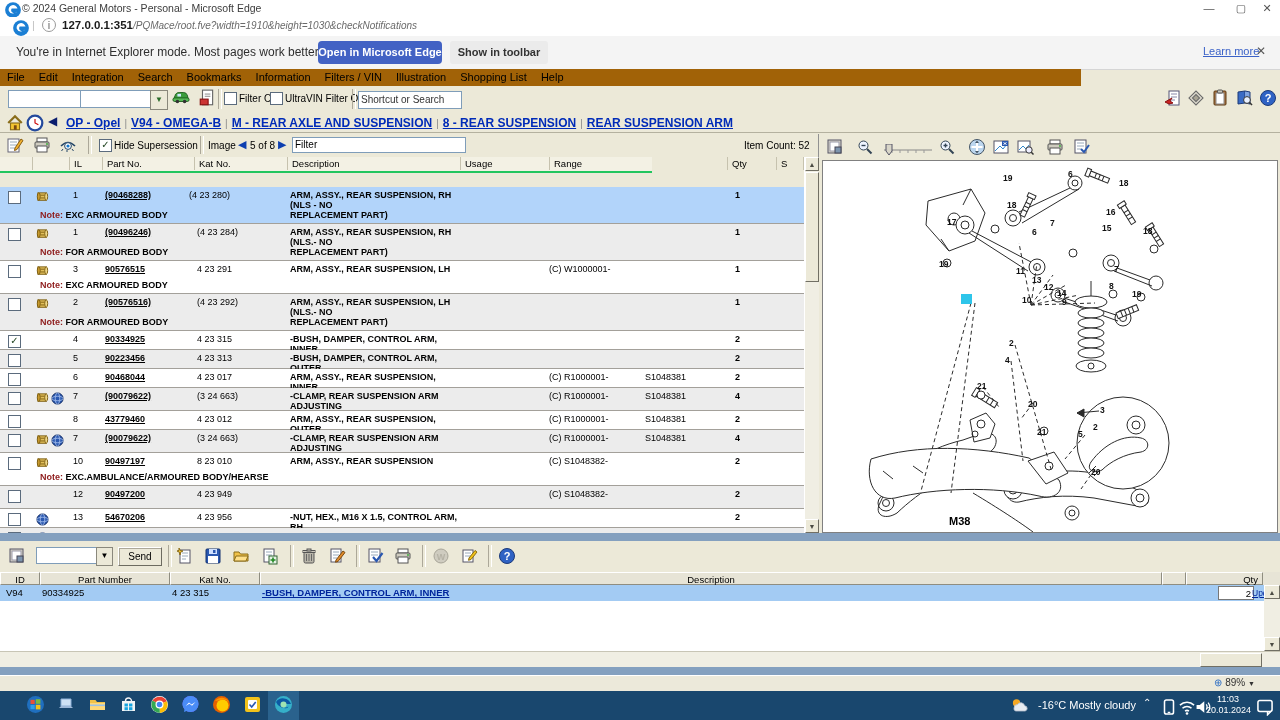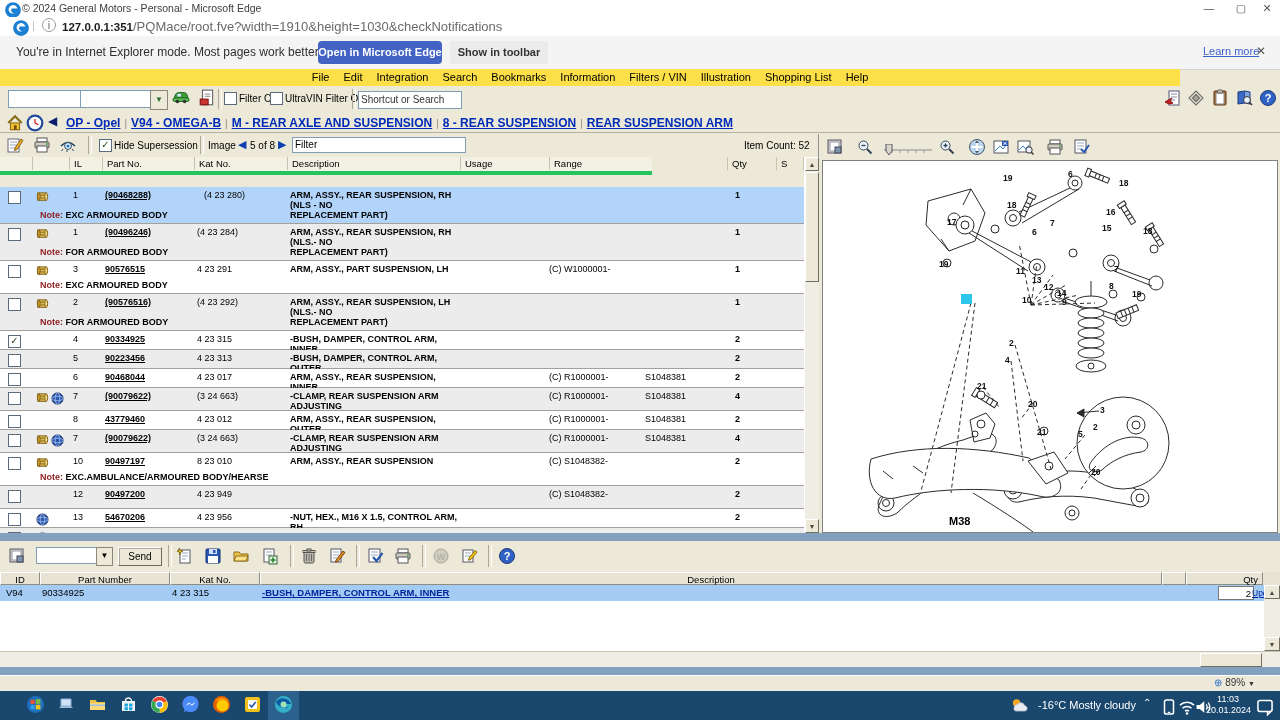--- a/index.html
+++ b/index.html
@@ -5,44 +5,44 @@
   html,body{margin:0;padding:0;background:#444;}
   #screen{position:relative;width:1280px;height:720px;background:#ece9d8;overflow:hidden;
     font-family:"Liberation Sans",sans-serif;font-size:11px;color:#000;}
   .abs{position:absolute;}
   
   .titlebar{left:0;top:0;width:1280px;height:17px;background:#fff;border-bottom:1px solid #e4e4e4;}
   .titlebar .t{position:absolute;left:22px;top:2px;font-size:10.5px;color:#3c3c3c;}
   .winbtn{position:absolute;top:0;width:26px;height:16px;text-align:center;color:#555;font-size:11px;line-height:16px;}
   .urlbar{left:0;top:17px;width:1280px;height:19px;background:#fff;border-bottom:1px solid #dcdcdc;}
   .urlhost{font-weight:bold;color:#1b1b1b;font-size:11.5px;}
-  .urlpath{color:#6a6a6a;font-size:13px;}
+  .urlpath{color:#6a6a6a;font-size:10px;font-style:italic;}
   .banner{left:0;top:36px;width:1280px;height:33px;background:#f4f4f4;border-bottom:1px solid #d5d5d5;}
   .banner .msg{position:absolute;left:16px;top:9px;font-size:12px;color:#2e2e2e;}
   .btn-blue{position:absolute;left:318px;top:5px;width:124px;height:23px;background:#4262c4;color:#fff;border-radius:4px;
     font-size:11px;text-align:center;line-height:23px;font-weight:bold;}
   .btn-gray{position:absolute;left:450px;top:5px;width:98px;height:23px;background:#ebebeb;color:#333;border-radius:3px;
     font-size:11px;text-align:center;line-height:23px;font-weight:bold;}
   .learn{position:absolute;left:1203px;top:9px;color:#3b62c8;font-size:11px;text-decoration:underline;}
   .bx{position:absolute;left:1256px;top:8px;color:#555;font-size:12px;}
   
-  .menubar{left:0;top:69px;width:1180px;height:17px;background:#fde047;text-align:center;}
+  .menubar{left:0;top:69px;width:1081px;height:17px;background:#a16207;}
   .menubar span{display:inline-block;margin:2px 7px 0 7px;font-size:11px;}
   .toolbar1{left:0;top:86px;width:1280px;height:26px;background:#ece9d8;border-bottom:1px solid #d8d4c2;}
   .tb-input{position:absolute;height:16px;background:#fff;border:1px solid #7f9db9;font-size:10px;padding:0 2px;line-height:16px;}
   .sep{position:absolute;width:2px;border-left:1px solid #aca899;border-right:1px solid #fff;}
   .cbx{position:absolute;width:11px;height:11px;background:#fff;border:1px solid #5b6b7d;font-size:10px;line-height:10px;text-align:center;color:#1a3f1a;}
   .lbl{position:absolute;font-size:10px;}
   .crumbs{left:0;top:112px;width:1280px;height:20px;background:#ece9d8;border-bottom:1px solid #b4b19f;}
   .crumb{font-size:12px;font-weight:bold;color:#002bb8;text-decoration:underline;margin:0 4px;}
   .crumbsep{color:#8a8a8a;font-size:10px;}
   
   .leftpane{left:0;top:134px;width:818px;height:399px;background:#ece9d8;border-right:1px solid #919191;}
   .rightpane{left:820px;top:134px;width:460px;height:399px;background:#ece9d8;}
-  .lhead{position:absolute;left:0;top:23px;width:652px;height:14px;background:#f3f1e4;border-bottom:4px solid #22c55e;}
+  .lhead{position:absolute;left:0;top:23px;width:652px;height:14px;background:#f3f1e4;border-bottom:2px solid #22c55e;}
   .hcell{position:absolute;top:0;height:13px;border-right:1px solid #c6c2ae;font-size:9.5px;padding:1px 0 0 4px;box-sizing:border-box;}
   .ghead{position:absolute;left:0;top:37px;width:804px;height:16px;background:#7d7d7d;color:#fff;font-size:9px;font-weight:bold;padding:2px 0 0 4px;box-sizing:border-box;}
   .ghead i{font-style:italic;font-weight:normal;}
   .lbody{position:absolute;left:0;top:53px;width:804px;height:346px;overflow:hidden;background:#fff;}
   .prow{position:absolute;left:0;width:804px;border-bottom:1px solid #a3a09a;background:#fff;box-sizing:border-box;}
   .prow.alt{background:#ececec;}
   .prow.sel{background:#b2d4fa;}
   .pc{position:absolute;font-size:9px;top:3px;white-space:nowrap;}
   .pdesc{font-weight:bold;white-space:pre-line;line-height:10px;width:176px;}
   .ppart{font-weight:bold;text-decoration:underline;}
@@ -231,21 +231,21 @@
         <div class="prow sel" style="top: 0px; height: 37px;">
           <span class="cbx rowcb"></span>
           <span class="abs" style="left: 36px; top: 4px; width: 13px; height: 12px;"><svg viewBox="0 0 14 12">
               <rect x="2" y="2" width="9" height="8" fill="#e2c05c" stroke="#7a5c10"></rect>
               <ellipse cx="3" cy="6" rx="1.6" ry="4" fill="#c89a2e" stroke="#7a5c10"></ellipse>
               <ellipse cx="11" cy="6" rx="1.6" ry="4" fill="#f0d887" stroke="#7a5c10"></ellipse>
               <path d="M5 4.5 h4 M5 7.5 h4" stroke="#7a5c10"></path>
             </svg></span>
           <span class="pc" style="left: 73px;">1</span>
           <span class="pc ppart" style="left: 105px;">(90468288)</span>
-          <span class="pc" style="left: 204px;">(4 23 280)</span>
+          <span class="pc" style="left: 189px;">(4 23 280)</span>
           <span class="pc pdesc" style="left: 290px;">ARM, ASSY., REAR SUSPENSION, RH   (NLS - NO
 REPLACEMENT PART)</span>
           <span class="pc pqty" style="left: 735px;">1</span>
           <span class="pnote" style="top: 23px;"><b>Note: </b>EXC ARMOURED BODY</span>
         </div>
         <div class="prow alt" style="top: 37px; height: 37px;">
           <span class="cbx rowcb"></span>
           <span class="abs" style="left: 36px; top: 4px; width: 13px; height: 12px;"><svg viewBox="0 0 14 12">
               <rect x="2" y="2" width="9" height="8" fill="#e2c05c" stroke="#7a5c10"></rect>
               <ellipse cx="3" cy="6" rx="1.6" ry="4" fill="#c89a2e" stroke="#7a5c10"></ellipse>
@@ -264,21 +264,21 @@
           <span class="cbx rowcb"></span>
           <span class="abs" style="left: 36px; top: 4px; width: 13px; height: 12px;"><svg viewBox="0 0 14 12">
               <rect x="2" y="2" width="9" height="8" fill="#e2c05c" stroke="#7a5c10"></rect>
               <ellipse cx="3" cy="6" rx="1.6" ry="4" fill="#c89a2e" stroke="#7a5c10"></ellipse>
               <ellipse cx="11" cy="6" rx="1.6" ry="4" fill="#f0d887" stroke="#7a5c10"></ellipse>
               <path d="M5 4.5 h4 M5 7.5 h4" stroke="#7a5c10"></path>
             </svg></span>
           <span class="pc" style="left: 73px;">3</span>
           <span class="pc ppart" style="left: 105px;">90576515</span>
           <span class="pc" style="left: 197px;">4 23 291</span>
-          <span class="pc pdesc" style="left: 290px;">ARM, ASSY., PART SUSPENSION, LH</span>
+          <span class="pc pdesc" style="left: 290px;">ARM, ASSY., REAR SUSPENSION, LH</span>
           <span class="pc" style="left: 549px;">(C) W1000001-</span>
           <span class="pc pqty" style="left: 735px;">1</span>
           <span class="pnote" style="top: 19px;"><b>Note: </b>EXC ARMOURED BODY</span>
         </div>
         <div class="prow alt" style="top: 107px; height: 37px;">
           <span class="cbx rowcb"></span>
           <span class="abs" style="left: 36px; top: 4px; width: 13px; height: 12px;"><svg viewBox="0 0 14 12">
               <rect x="2" y="2" width="9" height="8" fill="#e2c05c" stroke="#7a5c10"></rect>
               <ellipse cx="3" cy="6" rx="1.6" ry="4" fill="#c89a2e" stroke="#7a5c10"></ellipse>
               <ellipse cx="11" cy="6" rx="1.6" ry="4" fill="#f0d887" stroke="#7a5c10"></ellipse>

